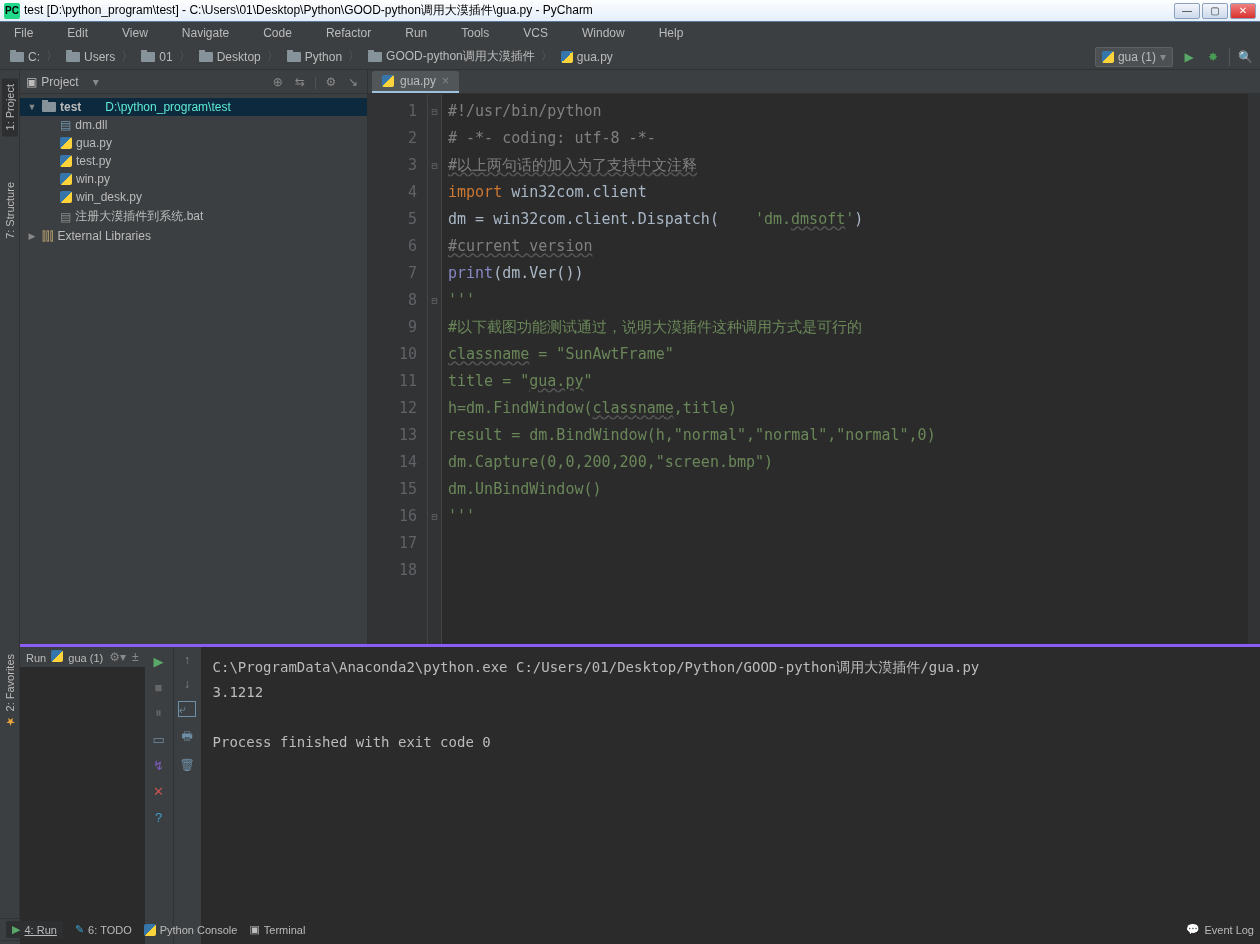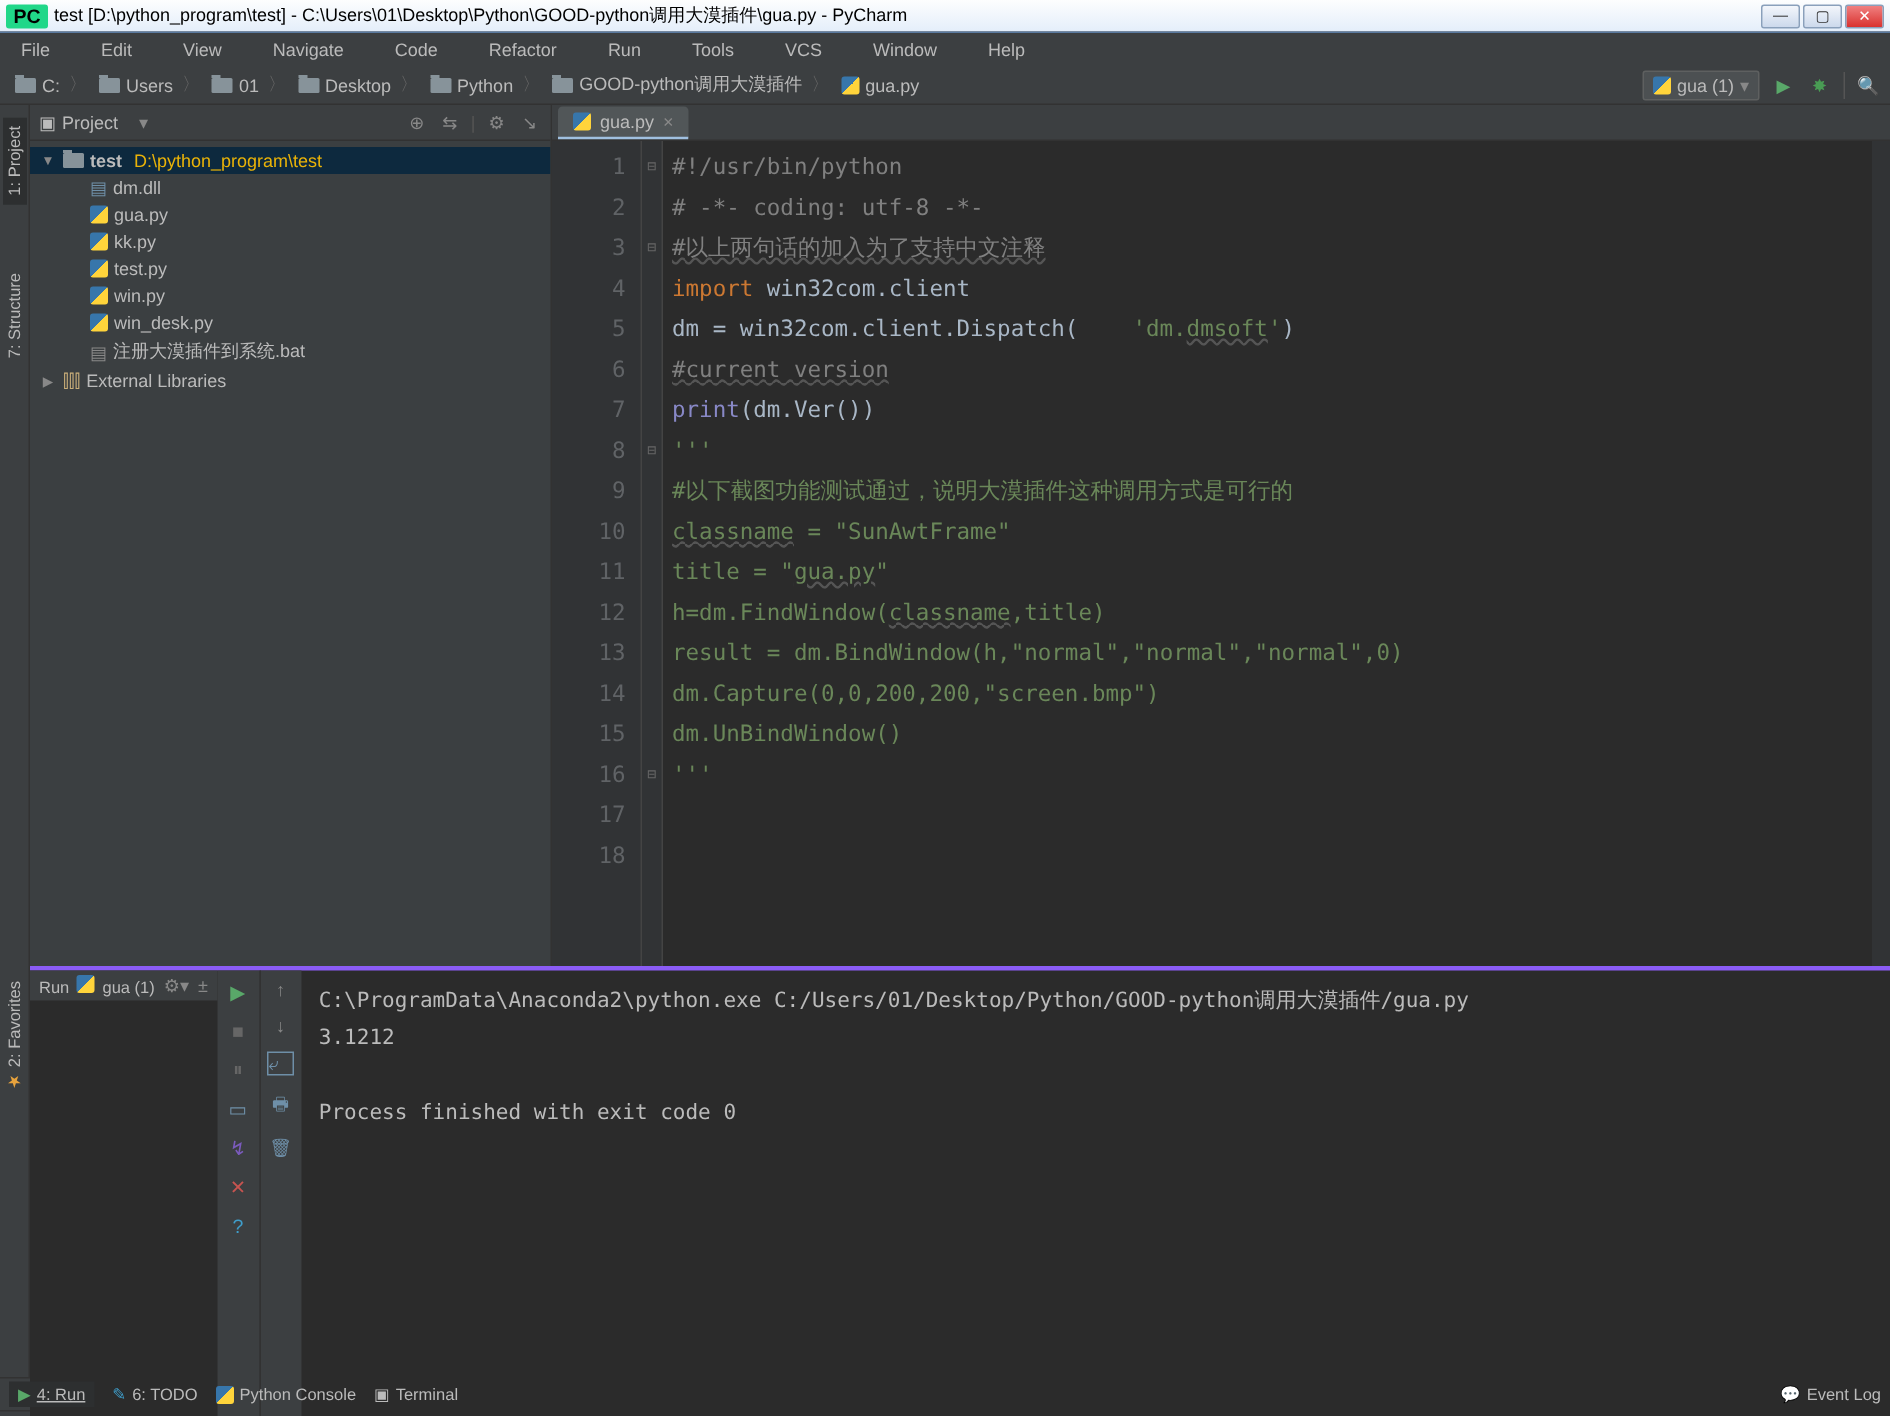--- a/index.html
+++ b/index.html
@@ -1,20 +1,20 @@
 <!DOCTYPE html>
 <html><head>
 <meta charset="utf-8">
 <style>
 * { margin: 0; padding: 0; box-sizing: border-box; }
 body { font-family: "Segoe UI", Arial, sans-serif; font-size: 12px; background: #3c3f41; color: #bbbbbb; overflow: hidden; width: 1260px; height: 944px; }
 
 
 .title-bar { height: 22px; background: linear-gradient(#fdfefe, #e4eefa); border-bottom: 1px solid #5a7aa0; display: flex; align-items: center; padding: 0 4px; color: #000; }
-.title-bar .app-icon { width: 28px; height: 16px; background: #21d789; border-radius: 2px; display: inline-flex; align-items: center; justify-content: center; font-size: 13px; color: #000; font-weight: bold; margin-right: 4px; }
+.title-bar .app-icon { width: 16px; height: 16px; background: #21d789; border-radius: 2px; display: inline-flex; align-items: center; justify-content: center; font-size: 10px; color: #000; font-weight: bold; margin-right: 4px; }
 .title-bar .title-text { flex: 1; font-size: 12px; }
 .title-bar .win-btns { display: flex; gap: 2px; }
 .title-bar .win-btn { width: 26px; height: 16px; background: linear-gradient(#f3f6fb, #ccd9ec); border: 1px solid #8aa0bb; border-radius: 2px; display: flex; align-items: center; justify-content: center; font-size: 10px; color: #333; }
 .title-bar .win-btn.close { background: linear-gradient(#f08080, #d9322f); color: #fff; }
 
 
 .menu-bar { height: 22px; background: #3c3f41; display: flex; align-items: center; padding: 0 6px; gap: 18px; }
 .menu-bar .menu-item { padding: 2px 8px; color: #bbbbbb; cursor: default; }
 
 
@@ -36,21 +36,21 @@
 
 
 .project-panel { width: 348px; background: #3b3f41; border-right: 1px solid #323232; display: flex; flex-direction: column; }
 .project-panel .panel-header { height: 24px; background: #3c3f41; border-bottom: 1px solid #323232; display: flex; align-items: center; padding: 0 6px; gap: 6px; }
 .project-panel .panel-header .title { flex: 1; display: flex; align-items: center; gap: 4px; }
 .project-panel .panel-header .tool { width: 16px; height: 16px; display: flex; align-items: center; justify-content: center; color: #888; }
 .project-panel .tree { flex: 1; padding: 4px 0; overflow: auto; }
 .project-panel .tree-item { display: flex; align-items: center; gap: 4px; padding: 2px 4px; color: #bbbbbb; }
 .project-panel .tree-item.selected { background: #0d293e; }
 .project-panel .tree-item .arrow { width: 12px; display: inline-flex; justify-content: center; color: #888; font-size: 9px; }
-.project-panel .tree-item .meta { color: #eab308; margin-left: 4px; }
+.project-panel .tree-item .meta { color: #5eead4; margin-left: 20px; }
 
 
 .editor { flex: 1; display: flex; flex-direction: column; background: #2b2b2b; }
 .editor .tabs { height: 24px; background: #3c3f41; display: flex; align-items: flex-end; border-bottom: 1px solid #323232; }
 .editor .tab { background: #515658; padding: 3px 10px; display: flex; align-items: center; gap: 6px; border-top-left-radius:3px; border-top-right-radius:3px; margin-left:4px; color: #bbbbbb; border-bottom: 2px solid #a0c0e0;}
 .editor .tab .close { color: #888; }
 .editor .code-area { flex: 1; display: flex; font-family: "Consolas", monospace; font-size: 15px; line-height: 27px; }
 .editor .gutter { width: 60px; background: #313335; color: #606366; text-align: right; padding: 4px 10px 4px 0; border-right: 1px solid #444; }
 .editor .fold-gutter { width: 14px; background: #313335; border-right: 1px solid #444; padding-top: 4px;}
 .editor .fold-gutter .fm { height:27px; display:flex; align-items:center; justify-content:center; color:#666; font-size:10px;}
@@ -195,24 +195,20 @@
         <b>test</b>
         <span class="meta">D:\python_program\test</span>
       </div>
       <div class="tree-item" style="padding-left:40px;">
           <span style="color:#6e8fa8;">▤</span>
           <span>dm.dll</span>
         </div>
       <div class="tree-item" style="padding-left:40px;">
           <span class="py-icon"></span>
           <span>gua.py</span>
-        </div>
-      <div class="tree-item" style="padding-left:40px;">
-          <span class="py-icon"></span>
-          <span>kk.py</span>
         </div>
       <div class="tree-item" style="padding-left:40px;">
           <span class="py-icon"></span>
           <span>test.py</span>
         </div>
       <div class="tree-item" style="padding-left:40px;">
           <span class="py-icon"></span>
           <span>win.py</span>
         </div>
       <div class="tree-item" style="padding-left:40px;">

